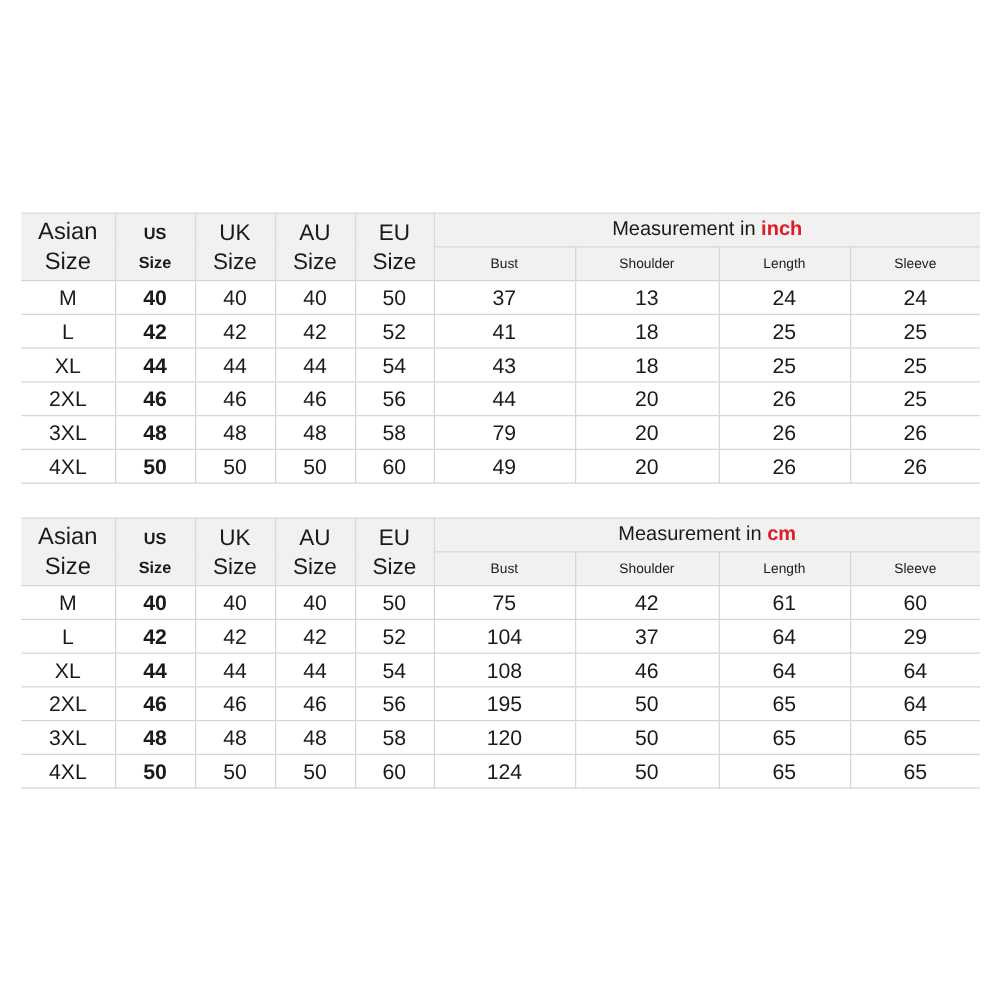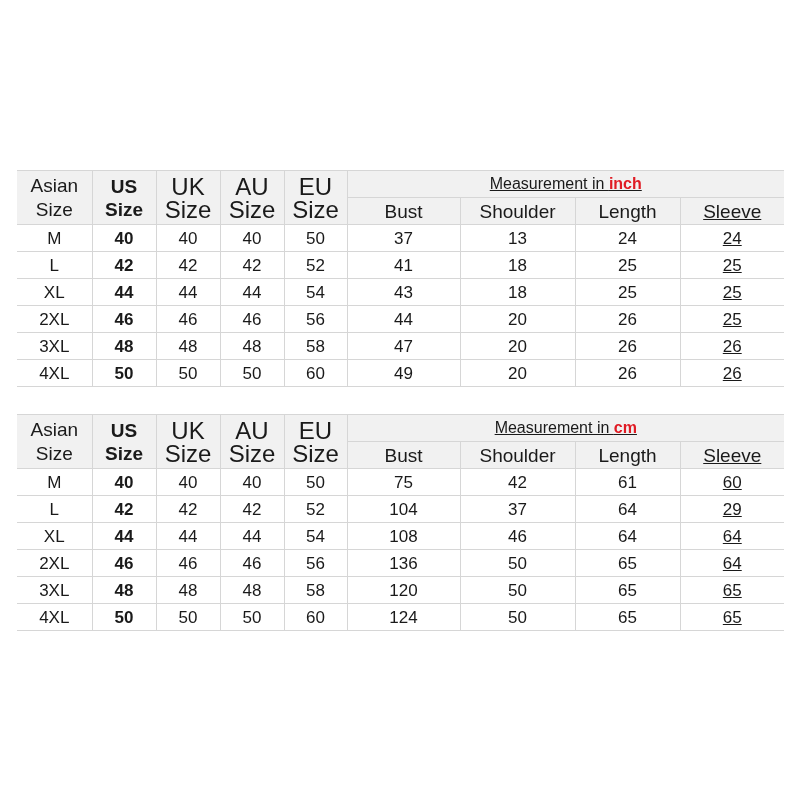--- a/index.html
+++ b/index.html
@@ -9,30 +9,30 @@
     position: absolute; left: 17px; width: 767px;
     border-collapse: collapse; table-layout: fixed;
   }
   #table-inch { top: 170px; }
   #table-cm { top: 414px; }
   .size-table td, .size-table th {
     border: 1px solid #d6d6d6; text-align: center; padding: 0;
     font-weight: normal; font-size: 17px; line-height: 1; color: #1a1a1a;
   }
   .size-table thead th { background: #f1f1f1; }
-  .size-table th.size-col { font-size: 24px; line-height: 23px; height: 52px; }
+  .size-table th.size-col { font-size: 18px; line-height: 23px; height: 52px; }
   .size-table th.size-col.asian { font-size: 19px; line-height: 24px; }
-  .size-table th.size-col.us { font-weight: bold; font-size: 19px; }
+  .size-table th.size-col.us { font-weight: bold; font-size: 13px; }
   .size-table th.meas-title { height: 26px; font-size: 16px; }
-  .size-table th.meas-col { height: 26px; font-size: 19px; }
+  .size-table th.meas-col { height: 26px; font-size: 11px; }
   .size-table th .unit { color: #e01b24; font-weight: bold; }
   .size-table tbody td { height: 26px; }
   .size-table tbody td.us { font-weight: bold; }
   .size-table .outer-left { border-left: none; }
-  .size-table .outer-right { border-right: none; text-decoration: underline; }
+  .size-table .outer-right { border-right: none; }
 </style>
 </head>
 <body>
 
 <div id="tables-root">
     <table class="size-table" id="table-inch">
       <colgroup>
         <col style="width: 75px;">
         <col style="width: 64px;">
         <col style="width: 64px;">
@@ -103,21 +103,21 @@
           <td class="">20</td>
           <td class="">26</td>
           <td class="outer-right">25</td>
         </tr>
         <tr>
           <td class="outer-left">3XL</td>
           <td class="us">48</td>
           <td class="">48</td>
           <td class="">48</td>
           <td class="">58</td>
-          <td class="">47</td>
+          <td class="">79</td>
           <td class="">20</td>
           <td class="">26</td>
           <td class="outer-right">26</td>
         </tr>
         <tr>
           <td class="outer-left">4XL</td>
           <td class="us">50</td>
           <td class="">50</td>
           <td class="">50</td>
           <td class="">60</td>
@@ -189,21 +189,21 @@
           <td class="">46</td>
           <td class="">64</td>
           <td class="outer-right">64</td>
         </tr>
         <tr>
           <td class="outer-left">2XL</td>
           <td class="us">46</td>
           <td class="">46</td>
           <td class="">46</td>
           <td class="">56</td>
-          <td class="">136</td>
+          <td class="">195</td>
           <td class="">50</td>
           <td class="">65</td>
           <td class="outer-right">64</td>
         </tr>
         <tr>
           <td class="outer-left">3XL</td>
           <td class="us">48</td>
           <td class="">48</td>
           <td class="">48</td>
           <td class="">58</td>

